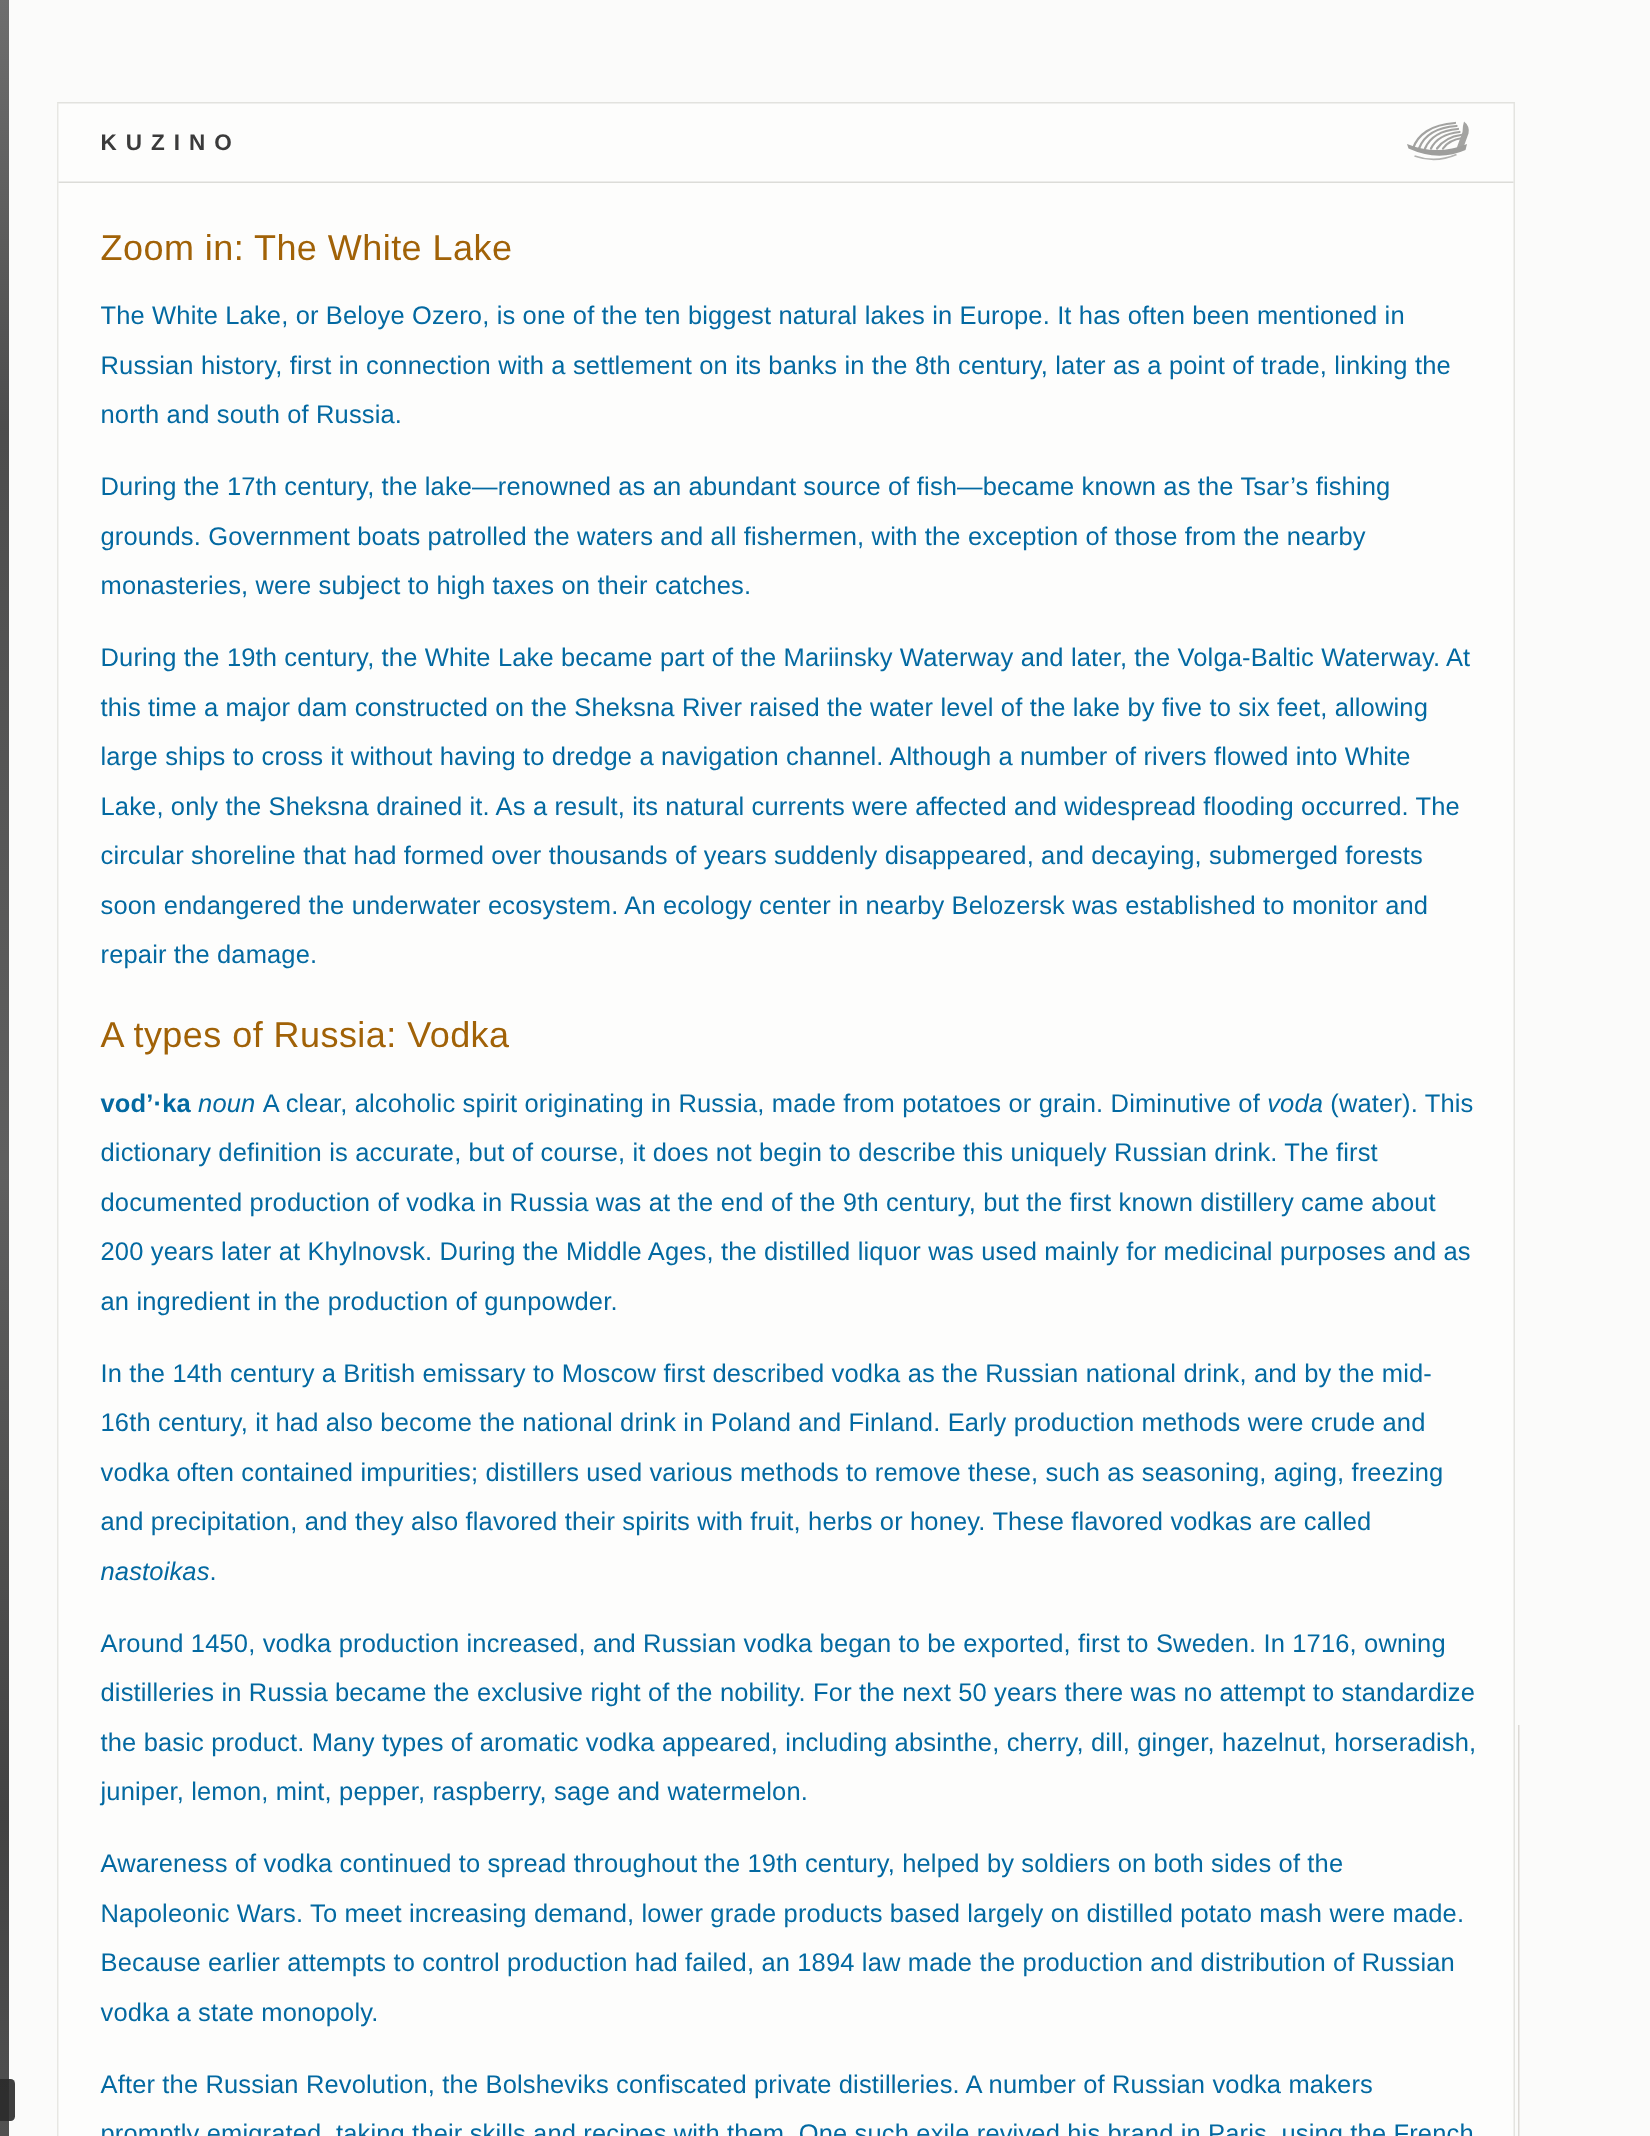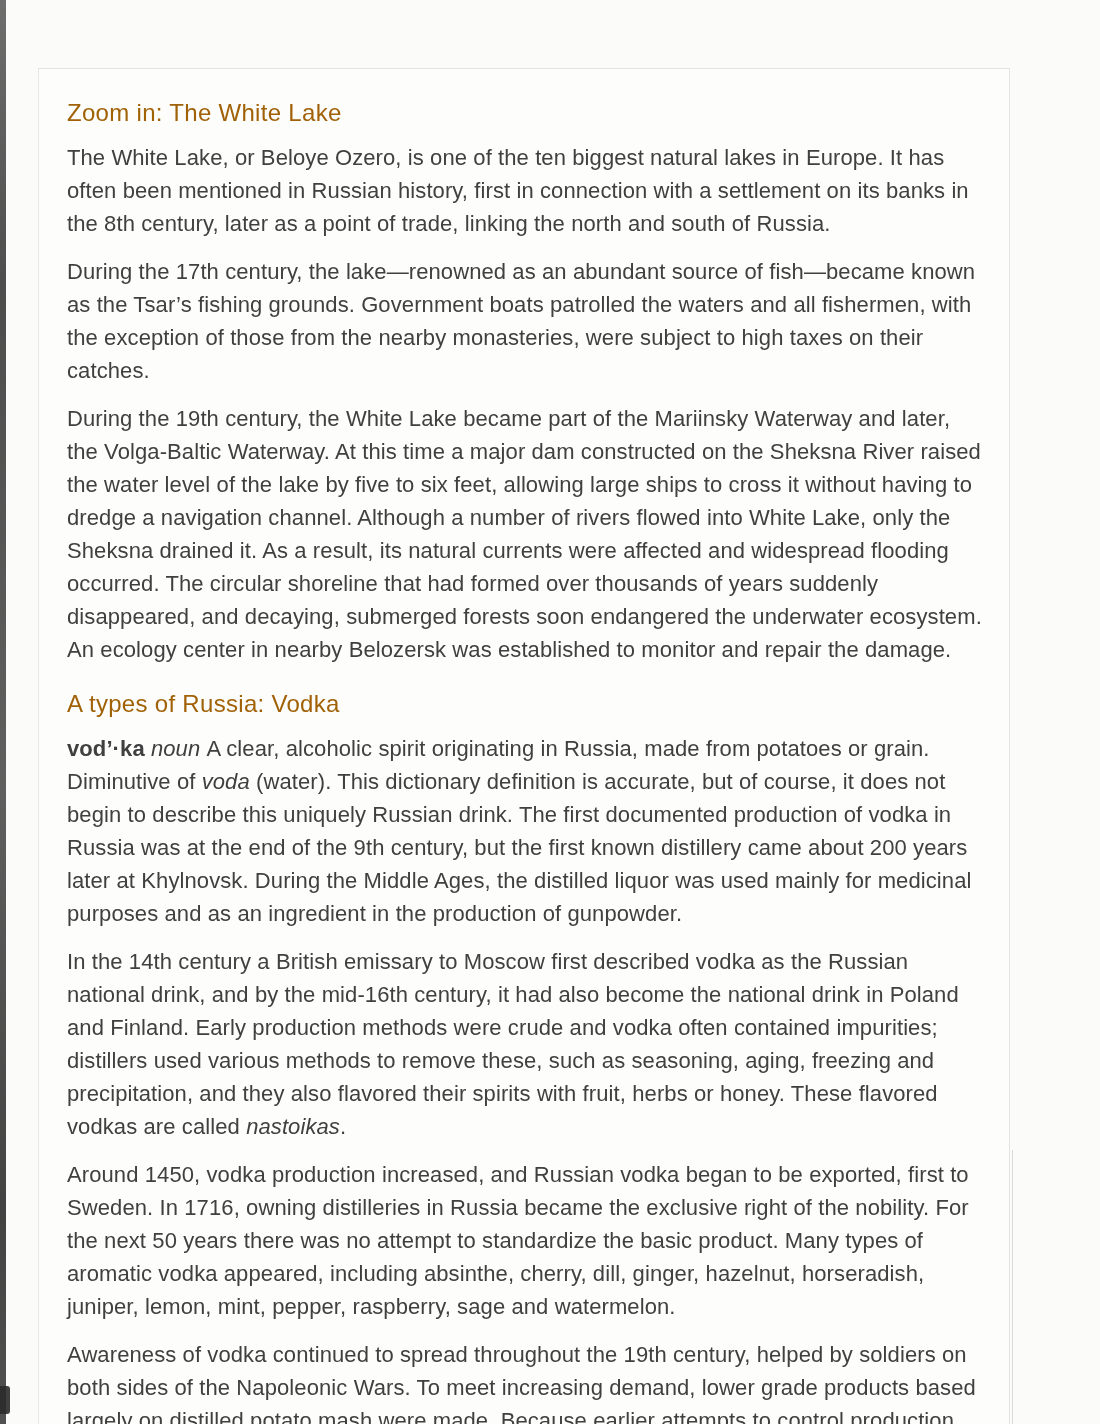--- a/index.html
+++ b/index.html
@@ -11,31 +11,49 @@
   .page-card{position:absolute;left:38px;top:68px;width:972px;height:1356px;background:#fdfdfc;
     border-top:1px solid #e2e2de;border-left:1px solid #e7e7e3;border-right:1px solid #e4e4e0}
   .card-header{height:53px;display:flex;align-items:center;justify-content:space-between;
     padding:0 22px 0 28px;border-bottom:1px solid #dcdcd8}
   .brand{font-size:15px;font-weight:bold;letter-spacing:6px;color:#3b3b3b}
   .logo{width:52px;height:34px;display:block}
   .content{padding:18px 24px 0 28px}
   .section-title{font-family:Liberation Sans, sans-serif;font-weight:400;
     font-size:24px;color:#a16207;letter-spacing:.3px;margin:12px 0 14px}
   .section-title.second{margin-top:24px}
-  .section-body .para{font-size:22px;line-height:33px;color:#404040;margin-bottom:15px;max-width:926px;letter-spacing:.1px}
+  .section-body .para{font-size:17px;line-height:33px;color:#0369a1;margin-bottom:15px;max-width:926px;letter-spacing:.1px}
 </style>
 </head>
 <body>
 
 <div class="scan-edge-left"></div>
 <div class="scan-blob"></div>
 <div class="scan-line-right"></div>
 
 <div class="page-card">
 
+  <div class="card-header">
+    <span class="brand">KUZINO</span>
+    <span>
+      <svg class="logo" viewBox="0 0 52 34" aria-hidden="true">
+        <g fill="none" stroke="#a3a3a1" stroke-width="1.5" stroke-linecap="round">
+          <path d="M7 21 C10 12, 19 5, 35 4"></path>
+          <path d="M11 21 C14 13, 22 7, 36 6"></path>
+          <path d="M15 21 C18 14, 25 9, 37 8"></path>
+          <path d="M19 21 C22 15, 28 11, 38 10"></path>
+          <path d="M23 21 C26 17, 31 13, 39 12"></path>
+          <path d="M27 21 C29 18, 33 15, 40 14"></path>
+        </g>
+        <path d="M41 3 q4 3 3 8 l-4 11 -4 -1 4 -11 q0 -4 1 -7 z" fill="#a3a3a1"></path>
+        <path d="M4 21 q20 9 38 1 l1 -4 q-20 8 -40 0 z" fill="#9e9e9c"></path>
+        <path d="M8 26 q14 5 28 -1" fill="none" stroke="#b3b3b1" stroke-width="1.2"></path>
+      </svg>
+    </span>
+  </div>
 
   <div class="content">
 
     <h1 class="section-title">Zoom in: The White Lake</h1>
     <div class="section-body">
         <p class="para"><span>The White Lake, or Beloye Ozero, is one of the ten biggest natural lakes in Europe. It has often been mentioned in Russian history, first in connection with a settlement on its banks in the 8th century, later as a point of trade, linking the north and south of Russia.</span></p>
         <p class="para"><span>During the 17th century, the lake—renowned as an abundant source of fish—became known as the Tsar’s fishing grounds. Government boats patrolled the waters and all fishermen, with the exception of those from the nearby monasteries, were subject to high taxes on their catches.</span></p>
         <p class="para"><span>During the 19th century, the White Lake became part of the Mariinsky Waterway and later, the Volga-Baltic Waterway. At this time a major dam constructed on the Sheksna River raised the water level of the lake by five to six feet, allowing large ships to cross it without having to dredge a navigation channel. Although a number of rivers flowed into White Lake, only the Sheksna drained it. As a result, its natural currents were affected and widespread flooding occurred. The circular shoreline that had formed over thousands of years suddenly disappeared, and decaying, submerged forests soon endangered the underwater ecosystem. An ecology center in nearby Belozersk was established to monitor and repair the damage.</span></p>
       </div>
 

